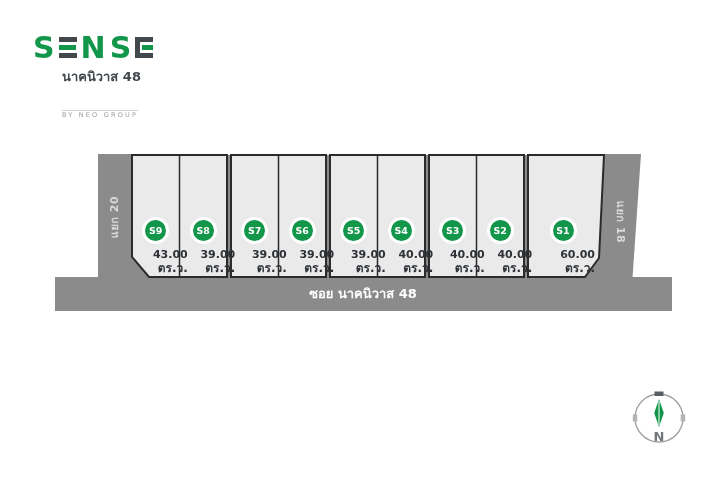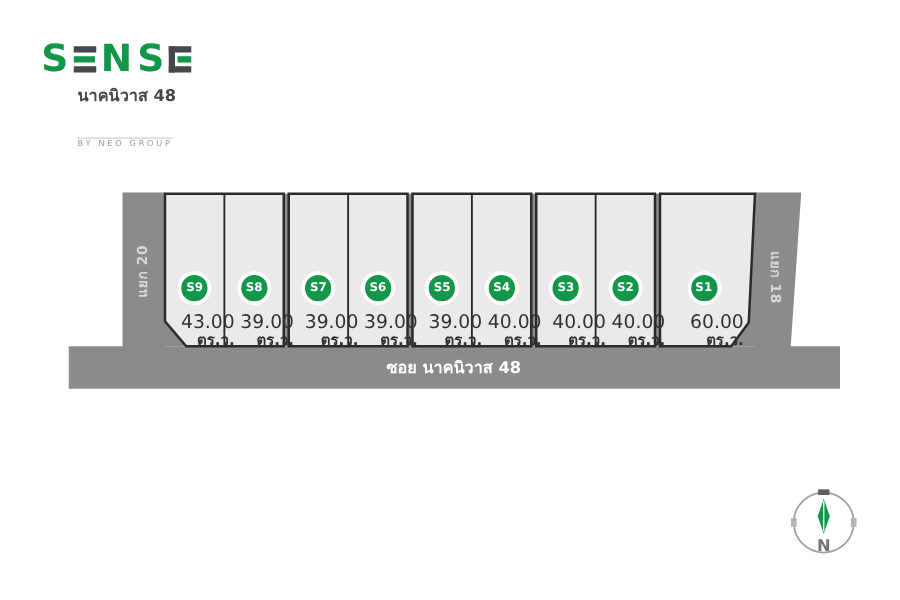--- a/index.html
+++ b/index.html
@@ -30,21 +30,21 @@
   
   .plan{position:absolute;left:0;top:0;width:720px;height:480px;}
   .plan svg{position:absolute;left:0;top:0;}
   .plot-labels{position:absolute;left:0;top:0;width:720px;height:480px;pointer-events:none;}
   .plot-cell{position:absolute;top:192px;width:64px;text-align:right;margin-top:25px;}
   .badge{
     width:21px;height:21px;border:3px solid #ffffff;border-radius:50%;
     background:#129649;margin:0 auto;display:flex;align-items:center;justify-content:center;
   }
   .badge-text{color:#ffffff;font-weight:bold;font-size:9.5px;line-height:1;}
-  .area-value{margin-top:5px;font-size:15px;font-weight:normal;color:#2e3236;line-height:1.15;}
+  .area-value{margin-top:5px;font-size:11px;font-weight:bold;color:#2e3236;line-height:1.15;}
   .area-unit{font-size:12px;font-weight:bold;color:#2e3236;line-height:1.15;}
   .svg-road-label{fill:#ffffff;font-weight:bold;font-size:13px;}
   .svg-street-label{fill:#d8d8d8;font-weight:bold;font-size:11px;letter-spacing:0.5px;}
   .compass-n{fill:#70757a;font-weight:bold;font-size:13px;}
 </style>
 </head>
 <body>
 
 <div class="logo" aria-label="SENSE">
   <div class="logo-row">

